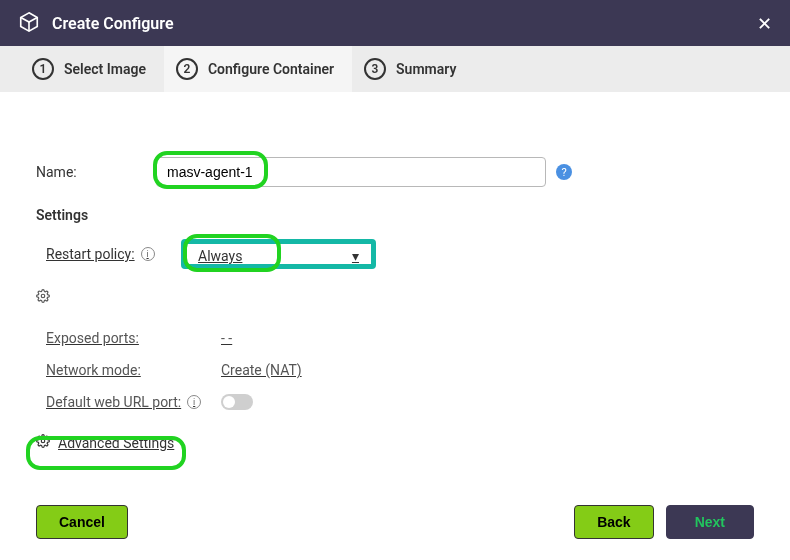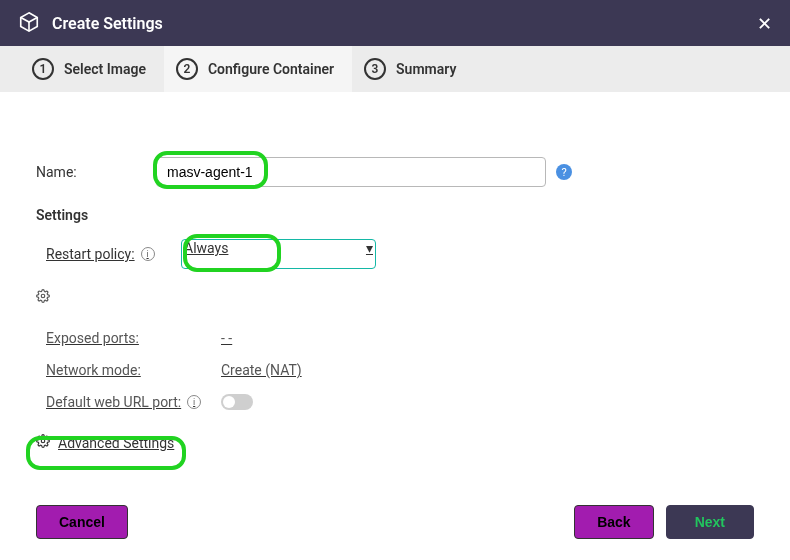--- a/index.html
+++ b/index.html
@@ -70,25 +70,25 @@
   font-size: 11px;
   margin-left: 10px;
 }
 .section-title { font-weight: 600; font-size: 14px; margin: 12px 0 16px 0; display: flex; align-items: center; gap: 8px; }
 .indented { padding-left: 10px; text-decoration: underline; }
 
 .select-row { display: flex; align-items: center; margin-bottom: 20px; }
 .select-label { width: 135px; font-size: 14px; display: flex; align-items: center; gap: 6px; }
 .select-box {
   width: 195px; height: 30px;
-  border: 1px solid #14b8a6;
+  border: 5px solid #14b8a6;
   border-radius: 4px;
-  padding: 0 2px;
-  display: flex;
-  align-items: flex-start;
+  padding: 0 12px;
+  display: flex;
+  align-items: flex-end;
   justify-content: space-between;
   font-size: 14px;
   cursor: pointer;
 }
 
 .net-row { display: flex; align-items: center; padding: 8px 0; font-size: 14px; color: #555; }
 .net-label { width: 175px; display: flex; align-items: center; gap: 6px; }
 .net-value { }
 
 .toggle {
@@ -142,21 +142,21 @@
 .footer {
   display: flex;
   justify-content: space-between;
   align-items: center;
   padding: 0 36px;
   margin-top: 36px;
 }
 .footer-right { display: flex; gap: 12px; }
 .btn {
   border: 1px solid #333;
-  background: #a21caf;
+  background: #84cc16;
   border-radius: 4px;
   padding: 8px 22px;
   font-size: 14px;
   font-weight: 600;
   cursor: pointer;
 }
 .btn-primary { background: #3c3854; color: #22c55e; border-color: #3c3854; padding: 8px 28px; }
 
 .hl {
   border: 4px solid #21d321;
@@ -174,21 +174,21 @@
 
 <div class="header">
   <div class="header-left">
     <span>
       <svg width="22" height="22" viewBox="0 0 24 24" fill="none" stroke="#fff" stroke-width="1.8">
         <path d="M12 2 L21 7 L21 17 L12 22 L3 17 L3 7 Z"></path>
         <path d="M3 7 L12 12 L21 7"></path>
         <path d="M12 12 L12 22"></path>
       </svg>
     </span>
-    <span class="header-title">Create Settings</span>
+    <span class="header-title">Create Configure</span>
   </div>
   <span class="close-btn">✕</span>
 </div>
 
 <div class="stepper">
   <div class="step">
     <div class="step-circle">1</div>
     <div class="step-label">Select Image</div>
   </div>
   <div class="step active">

